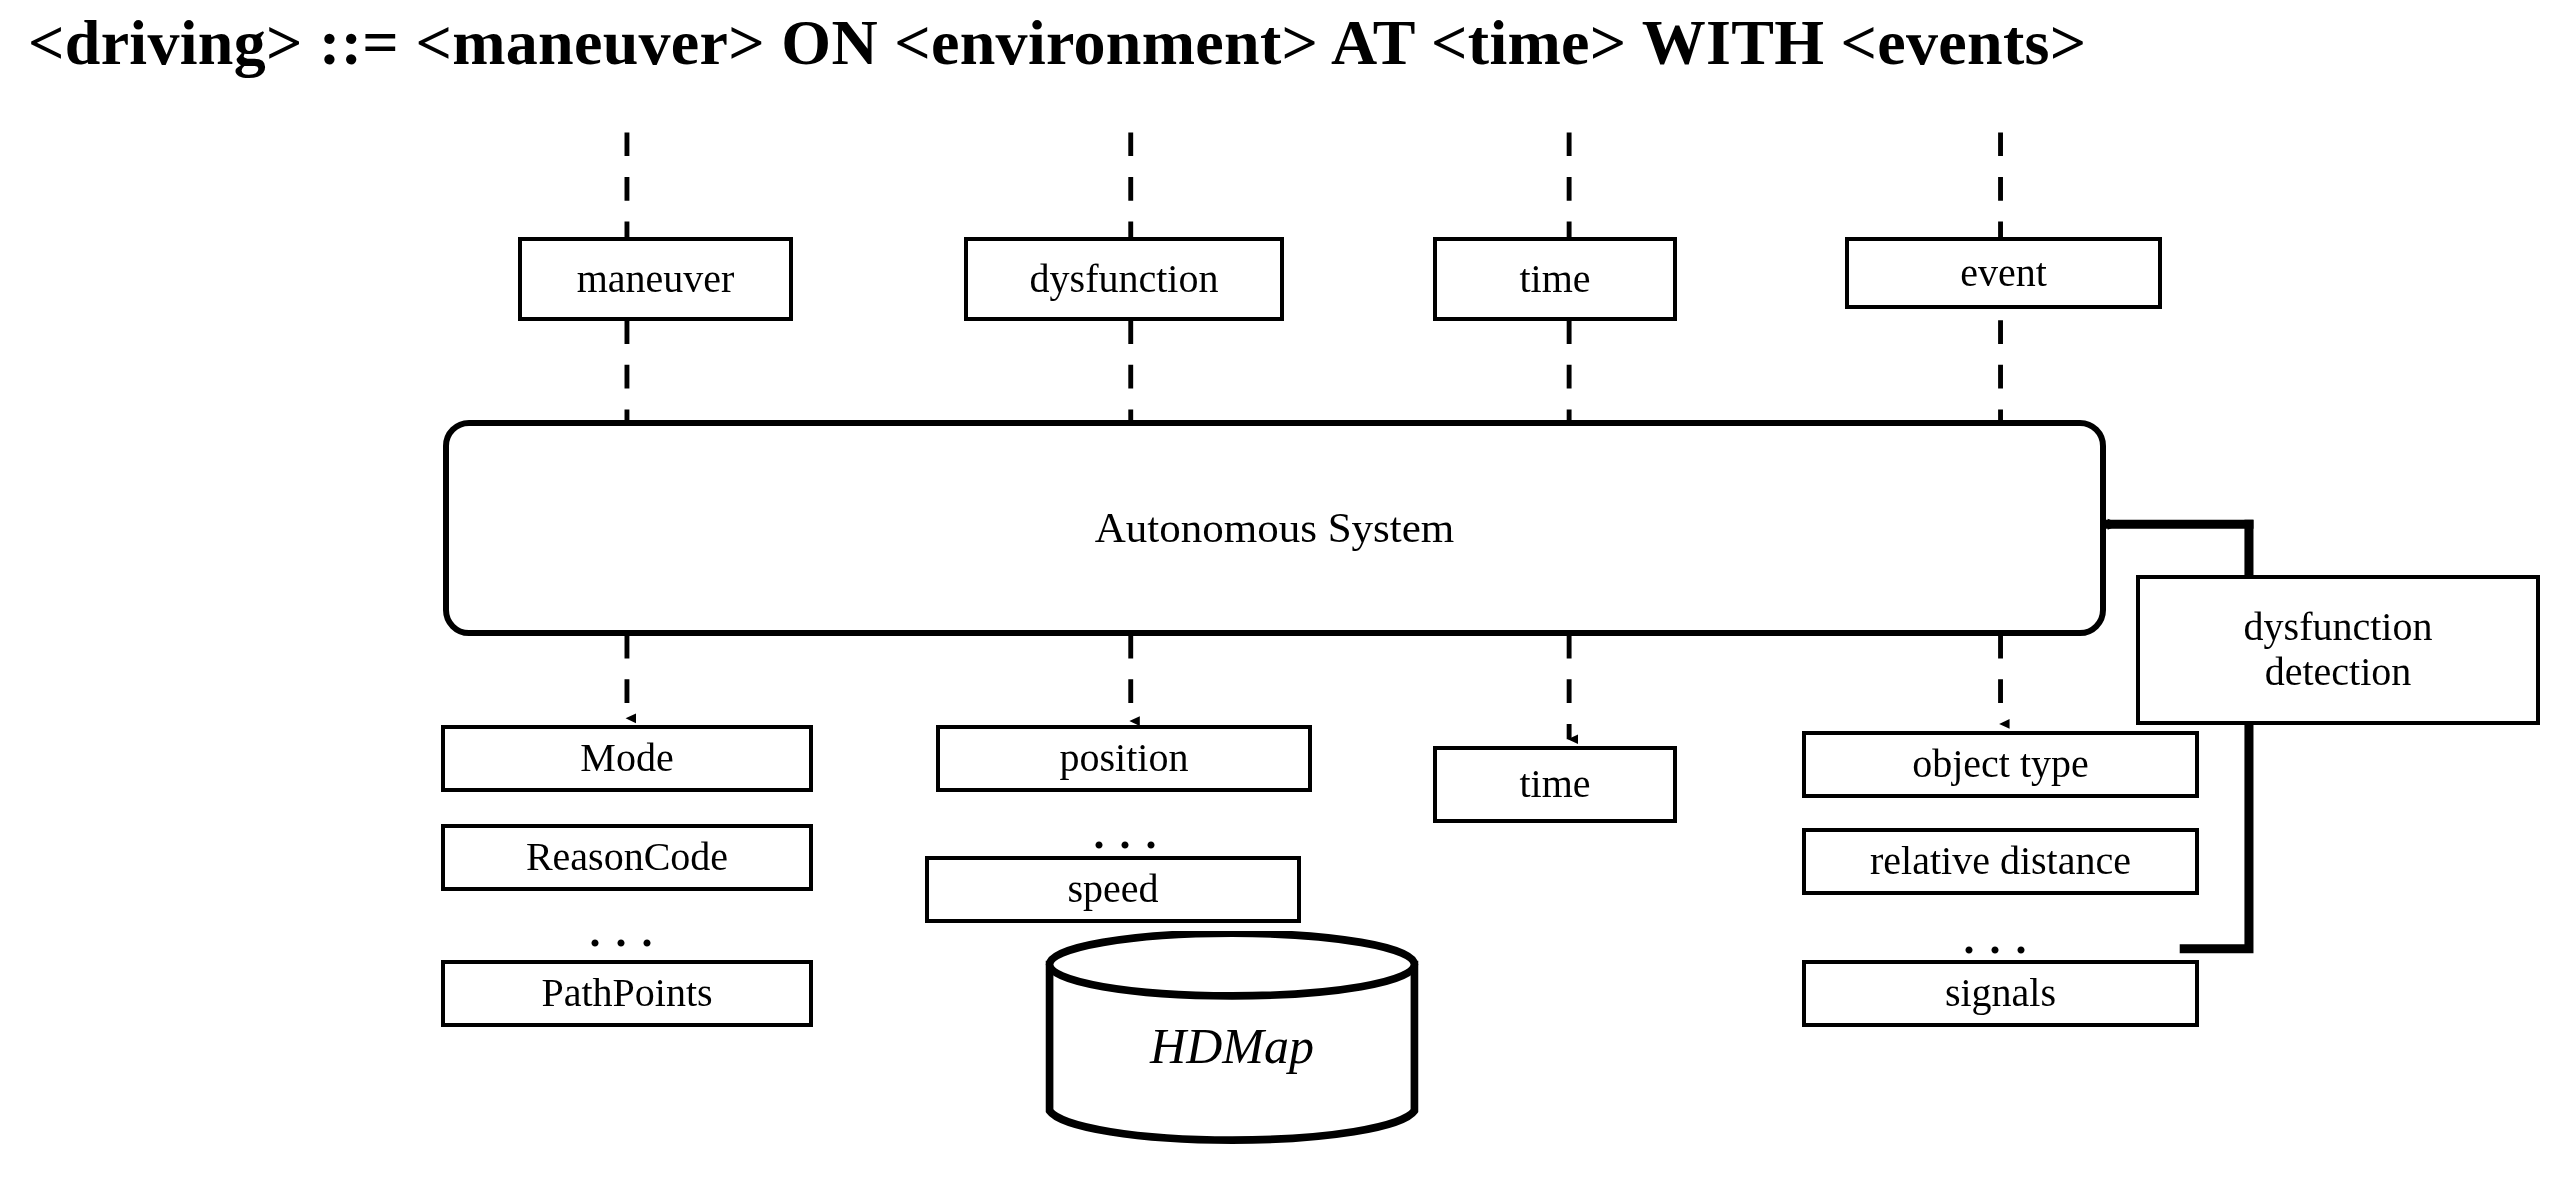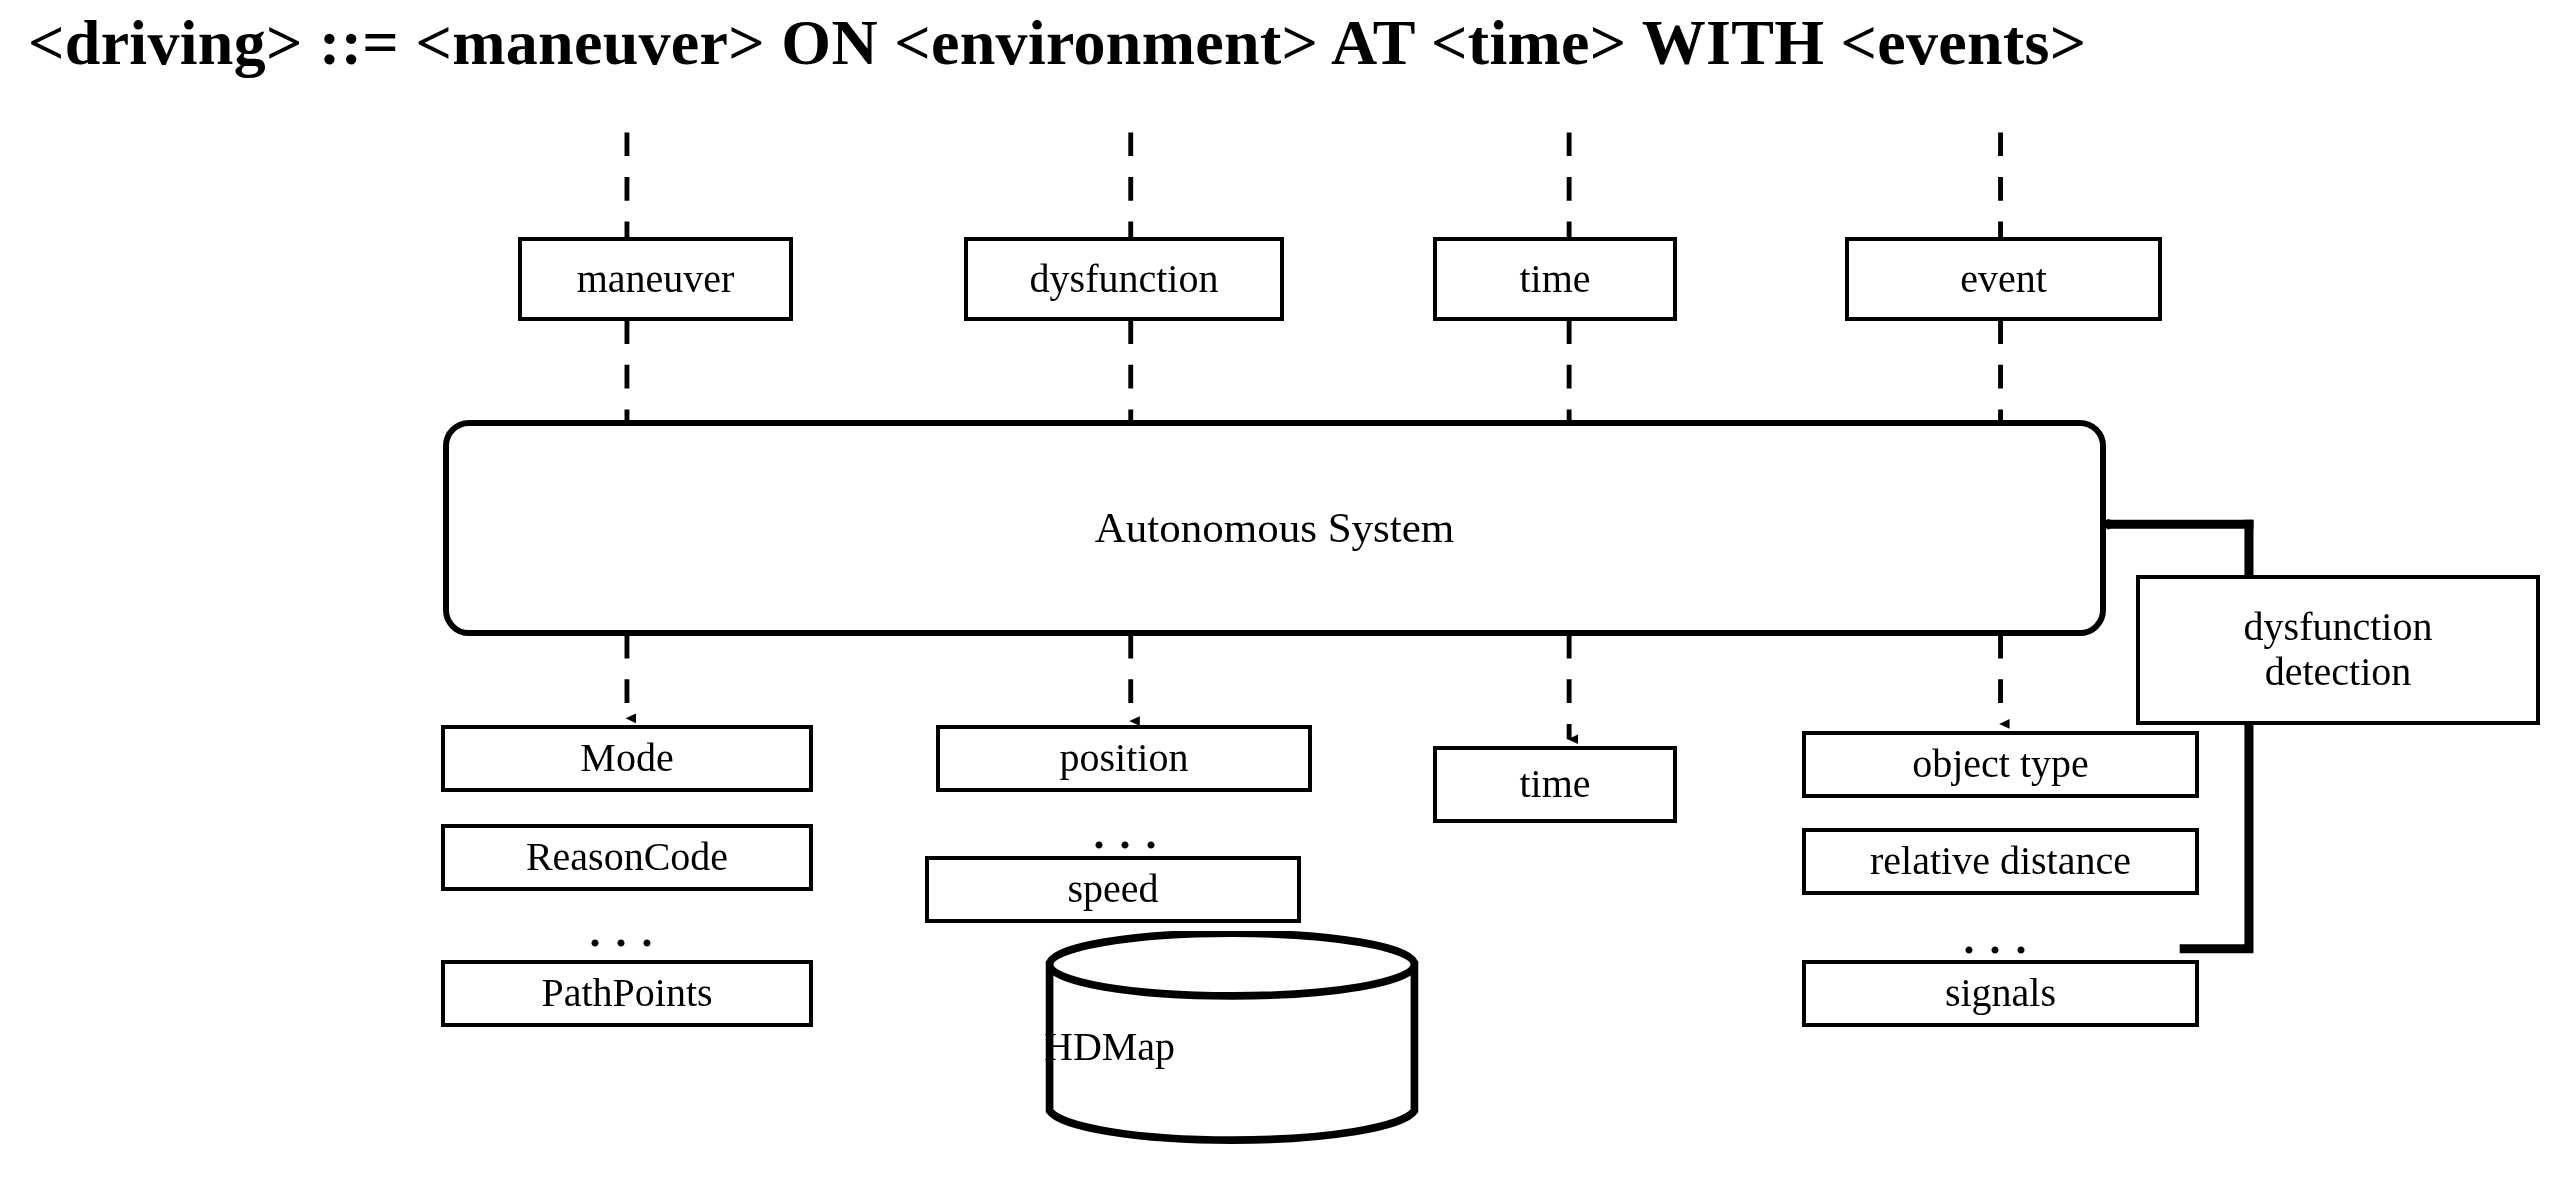--- a/index.html
+++ b/index.html
@@ -6,22 +6,22 @@
   body{font-family:"Liberation Serif","DejaVu Serif",serif;color:#000;}
   #stage{position:relative;width:2576px;height:1182px;background:#fff;overflow:hidden;}
   #svg-layer{position:absolute;left:0;top:0;width:2576px;height:1182px;}
   .node{position:absolute;box-sizing:border-box;display:flex;align-items:center;justify-content:center;
         background:#fff;border:4.9px solid #000;text-align:center;line-height:1.12;}
   .node span{display:block;}
   .title{position:absolute;left:28px;top:5.6px;font-size:64px;white-space:nowrap;letter-spacing:0.3px;font-weight:bold;}
   .rounded{border-radius:26px;border-width:6.3px;}
   .ellipsis{position:absolute;font-size:60px;letter-spacing:11px;color:#000;
             display:flex;align-items:center;justify-content:center;line-height:1;}
-  .cyl-label{position:absolute;display:flex;align-items:center;
-             font-size:40px;pointer-events:none;}
+  .cyl-label{position:absolute;display:flex;align-items:center;justify-content:center;
+             font-size:50px;pointer-events:none;font-style:italic;}
 </style>
 </head>
 <body>
 
 <div id="stage">
 
   <svg id="svg-layer" viewBox="0 0 3702 1698" xmlns="http://www.w3.org/2000/svg">
     <defs>
       <marker id="arrowDown" markerWidth="16" markerHeight="16" refX="8" refY="13" orient="auto" markerUnits="userSpaceOnUse">
         <path d="M1,0 L15,0 L8,15 Z" fill="#000"></path>
@@ -65,21 +65,21 @@
   </div>
 
   <div class="node" style="left:964px;top:237px;width:320px;height:84px;font-size:40px;">
     <span>dysfunction</span>
   </div>
 
   <div class="node" style="left:1433px;top:237px;width:244px;height:84px;font-size:40px;">
     <span>time</span>
   </div>
 
-  <div class="node" style="left:1845px;top:237px;width:317px;height:84px;font-size:40px;">
+  <div class="node" style="left:1845px;top:237px;width:317px;height:72px;font-size:40px;">
     <span>event</span>
   </div>
 
   <div class="node rounded" style="left:443px;top:420px;width:1663px;height:216px;font-size:43px;">
     <span>Autonomous System</span>
   </div>
 
   <div class="node" style="left:2136px;top:575px;width:404px;height:150px;font-size:40px;flex-direction:column;">
     <span>dysfunction</span>
     <span>detection</span>

